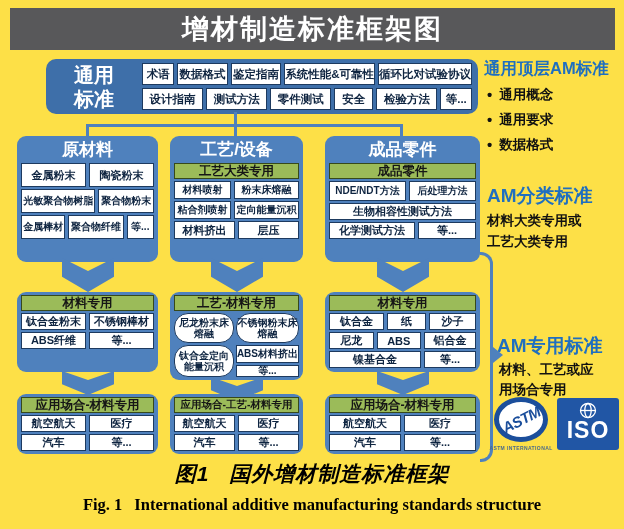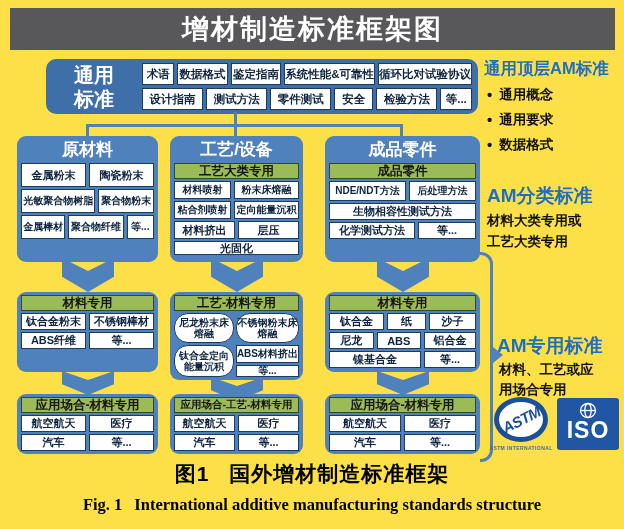--- a/index.html
+++ b/index.html
@@ -51,21 +51,21 @@
   
   .astm{left:489px;top:397px;width:64px;height:58px;display:flex;flex-direction:column;align-items:center;}
   .astm-ring{width:54px;height:45px;border:5px solid #1B4E9B;border-radius:50%;background:#fff;
              display:flex;align-items:center;justify-content:center;}
   .astm-txt{color:#1B4E9B;font-weight:800;font-style:italic;font-size:15px;transform:rotate(-27deg);letter-spacing:-0.5px;}
   .astm-cap{font-size:5px;color:#4a6a8a;letter-spacing:0.4px;margin-top:3px;font-weight:700;}
   .iso{left:557px;top:398px;width:62px;height:52px;background:#2156A5;border-radius:3px;
        display:flex;flex-direction:column;align-items:center;}
   .iso-txt{color:#fff;font-weight:800;font-size:23px;letter-spacing:1px;line-height:1;margin-top:0px;}
   
-  .cap-zh{left:0;top:460px;width:624px;text-align:center;font-size:21px;font-weight:600;color:#000;letter-spacing:1px;}
+  .cap-zh{left:0;top:460px;width:624px;text-align:center;font-size:21px;font-weight:600;color:#000;letter-spacing:1px;font-style:italic;}
   .cap-zh .gap{margin-left:20px;}
   .cap-en{left:0;top:495px;width:624px;text-align:center;font-family:"Liberation Serif","DejaVu Serif",serif;
           font-weight:700;font-size:16.5px;color:#000;}
   .cap-en .gap{margin-left:12px;}
 </style>
 </head>
 <body>
 
 <div class="canvas">
 
@@ -178,23 +178,20 @@
       <div class="cell sm" style="flex:1.15">粉末床熔融</div>
     </div>
     <div class="row" style="height:18px">
       <div class="cell sm">粘合剂喷射</div>
       <div class="cell sm" style="flex:1.15">定向能量沉积</div>
     </div>
     <div class="row" style="height:18px">
       <div class="cell">材料挤出</div>
       <div class="cell">层压</div>
     </div>
-    <div class="row" style="height:14px">
-      <div class="cell">光固化</div>
-    </div>
   </div>
   <div class="abs chev" style="left:211px;top:258px"></div>
   <div class="abs box" style="left:170px;top:292px;width:133px;height:88px">
     <div class="ghead">工艺-材料专用</div>
     <div class="t2g">
       <div class="cell sm wrap" style="grid-area:1/1">尼龙粉末床熔融</div>
       <div class="cell sm wrap" style="grid-area:1/2">不锈钢粉末床熔融</div>
       <div class="cell sm wrap" style="grid-area:2/1/4/2">钛合金定向能量沉积</div>
       <div class="cell sm" style="grid-area:2/2">ABS材料挤出</div>
       <div class="cell sm" style="grid-area:3/2">等...</div>

